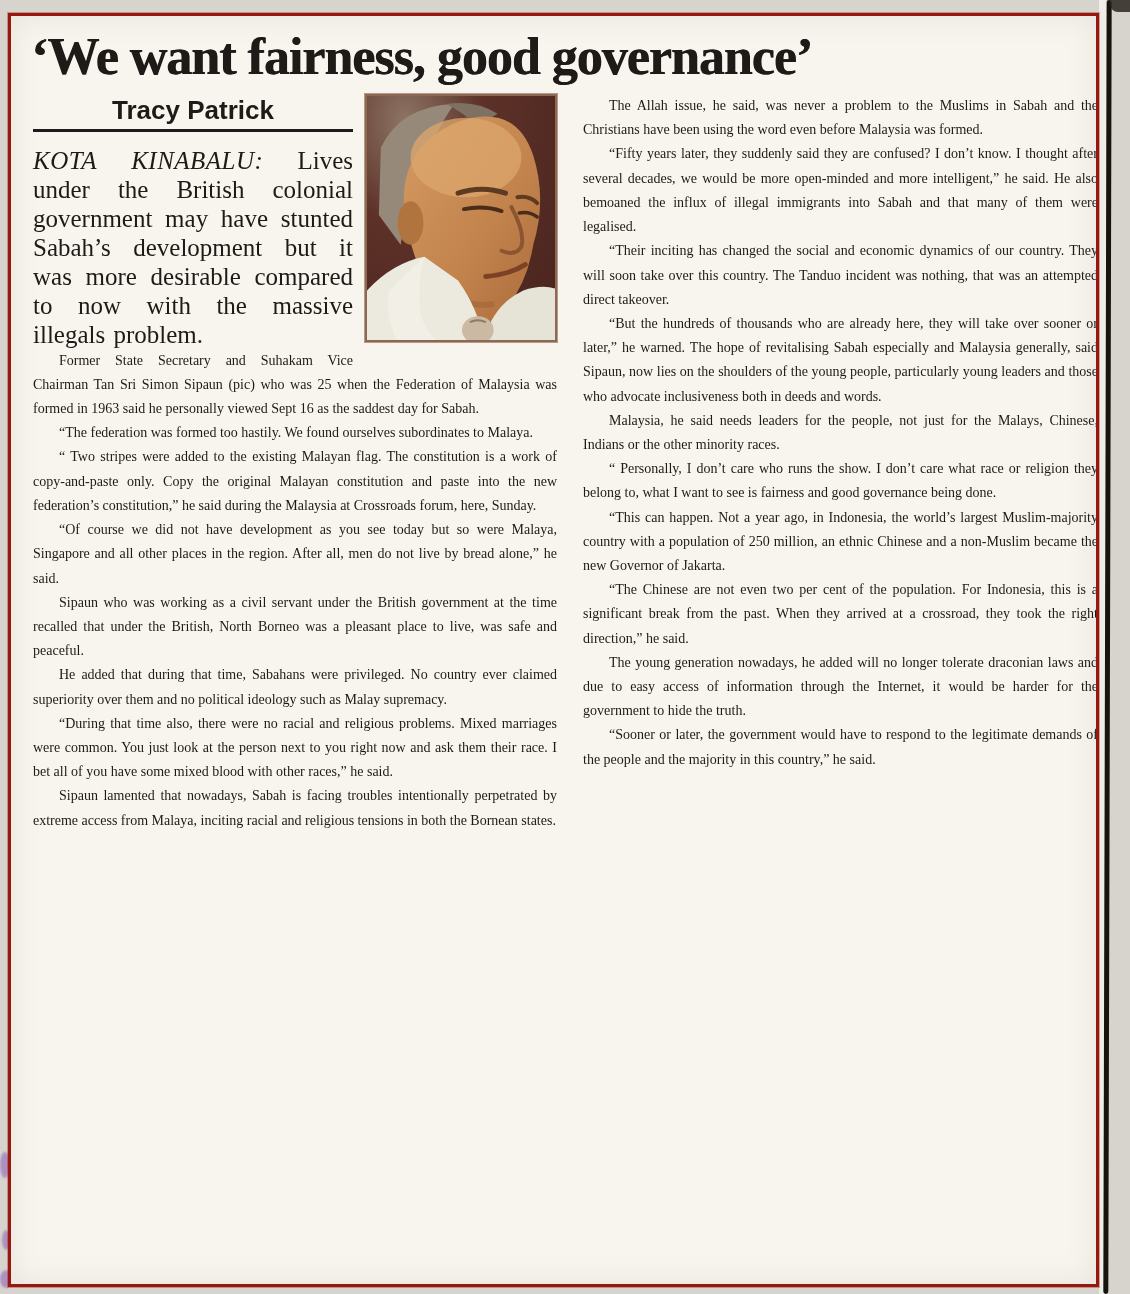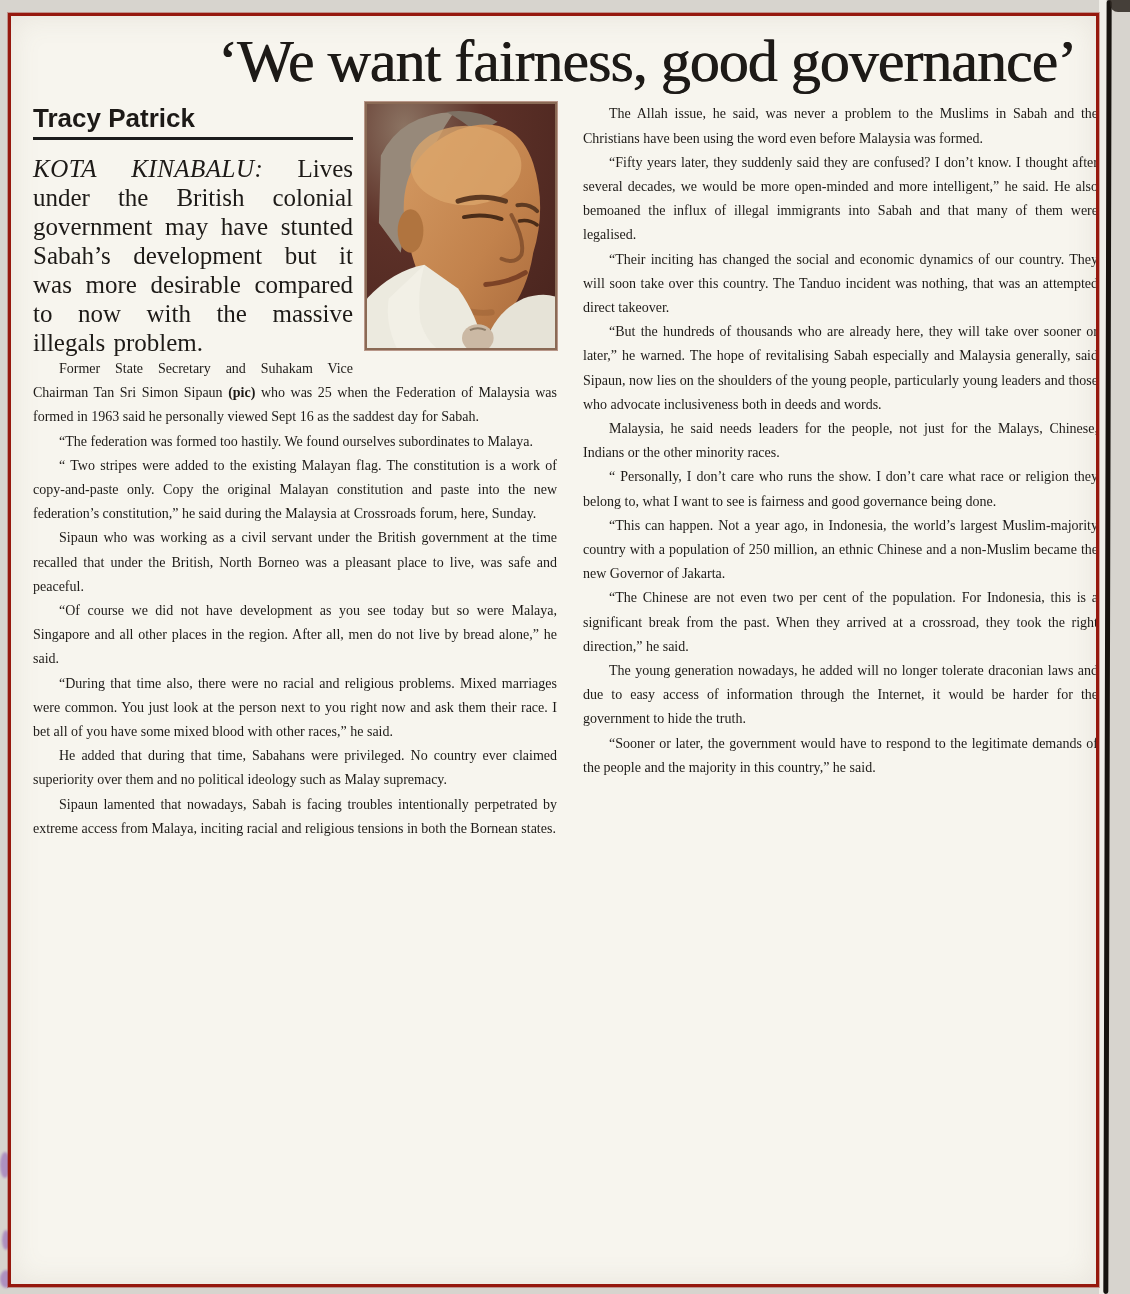--- a/index.html
+++ b/index.html
@@ -39,23 +39,23 @@
     box-sizing:border-box;
     border:3px solid #96180e;
     outline:1px solid rgba(150,24,14,.35);
     background:#f7f5ee;
     overflow:hidden;
     box-shadow: inset 0 0 30px rgba(120,110,90,.12);
   }
 
   .headline {
     margin:14px 20px 10px 20px;
-    text-align:right;
-    font-size:60px;
-    font-weight:400;
+    text-align:left;
+    font-size:52px;
+    font-weight:700;
     letter-spacing:-1px;
     line-height:1.04;
     white-space:nowrap;
     text-shadow:0.7px 0 0 currentColor;
   }
 
   .columns {
     display:flex;
     gap:26px;
     padding:0 22px;
@@ -63,21 +63,21 @@
   .col { text-align:justify; }
   .col-left  { width:524px; flex:0 0 524px; }
   .col-right { width:515px; flex:0 0 515px; }
 
   .byline {
     font-family:"Liberation Sans", sans-serif;
     font-weight:700;
     font-size:26px;
     line-height:1.1;
     margin:2px 0 4px 0;
-    text-align:left;
+    text-align:center;
   }
   .byline-rule { width:320px; height:3px; background:#1c1c1c; margin:0 0 14px 0; }
 
   .photo {
     float:right;
     width:192px; height:248px;
     margin:0 0 10px 12px;
     border:2px solid #8a6a55;
     outline:1px solid #b9988a;
     box-sizing:border-box;
@@ -92,21 +92,21 @@
     word-spacing:2px;
   }
   .dateline { font-style:italic; letter-spacing:0.5px; }
 
   .body-p {
     margin:0;
     font-size:14px;
     line-height:24.2px;
     text-indent:26px;
   }
-  .pic-bold { font-weight:700; }
+  .pic-bold { font-weight:400; }
 </style>
 </head>
 <body>
 
 <div class="scan">
 
   <div class="right-gutter"></div>
   <div class="clip-edge"></div>
   <div class="corner-smudge"></div>
   <div class="pen-smudge smudge-1"></div>
@@ -169,24 +169,24 @@
 
         <div class="byline">Tracy Patrick</div>
         <div class="byline-rule"></div>
 
         <p class="lead"><span class="dateline">KOTA KINABALU:</span> <span>Lives under the British colonial government may have stunted Sabah’s development but it was more desirable compared to now with the massive illegals problem.</span></p>
 
         <p class="body-p"><span>Former State Secretary and Suhakam Vice Chairman Tan Sri Simon Sipaun </span><span class="pic-bold">(pic)</span><span> who was 25 when the Federation of Malaysia was formed in 1963 said he personally viewed Sept 16 as the saddest day for Sabah.</span></p>
 
         <p class="body-p">“The federation was formed too hastily. We found ourselves subordinates to Malaya.</p>
         <p class="body-p">“ Two stripes were added to the existing Malayan flag. The constitution is a work of copy-and-paste only. Copy the original Malayan constitution and paste into the new federation’s constitution,” he said during the Malaysia at Crossroads forum, here, Sunday.</p>
+        <p class="body-p">“Of course we did not have development as you see today but so were Malaya, Singapore and all other places in the region. After all, men do not live by bread alone,” he said.</p>
         <p class="body-p">Sipaun who was working as a civil servant under the British government at the time recalled that under the British, North Borneo was a pleasant place to live, was safe and peaceful.</p>
-        <p class="body-p">“Of course we did not have development as you see today but so were Malaya, Singapore and all other places in the region. After all, men do not live by bread alone,” he said.</p>
+        <p class="body-p">He added that during that time, Sabahans were privileged. No country ever claimed superiority over them and no political ideology such as Malay supremacy.</p>
         <p class="body-p">“During that time also, there were no racial and religious problems. Mixed marriages were common. You just look at the person next to you right now and ask them their race. I bet all of you have some mixed blood with other races,” he said.</p>
-        <p class="body-p">He added that during that time, Sabahans were privileged. No country ever claimed superiority over them and no political ideology such as Malay supremacy.</p>
         <p class="body-p">Sipaun lamented that nowadays, Sabah is facing troubles intentionally perpetrated by extreme access from Malaya, inciting racial and religious tensions in both the Bornean states.</p>
       </div>
 
       <div class="col col-right">
         <p class="body-p">The Allah issue, he said, was never a problem to the Muslims in Sabah and the Christians have been using the word even before Malaysia was formed.</p>
         <p class="body-p">“Fifty years later, they suddenly said they are confused? I don’t know. I thought after several decades, we would be more open-minded and more intelligent,” he said. He also bemoaned the influx of illegal immigrants into Sabah and that many of them were legalised.</p>
         <p class="body-p">“Their inciting has changed the social and economic dynamics of our country. They will soon take over this country. The Tanduo incident was nothing, that was an attempted direct takeover.</p>
         <p class="body-p">“But the hundreds of thousands who are already here, they will take over sooner or later,” he warned. The hope of revitalising Sabah especially and Malaysia generally, said Sipaun, now lies on the shoulders of the young people, particularly young leaders and those who advocate inclusiveness both in deeds and words.</p>
         <p class="body-p">Malaysia, he said needs leaders for the people, not just for the Malays, Chinese, Indians or the other minority races.</p>
         <p class="body-p">“ Personally, I don’t care who runs the show. I don’t care what race or religion they belong to, what I want to see is fairness and good governance being done.</p>

